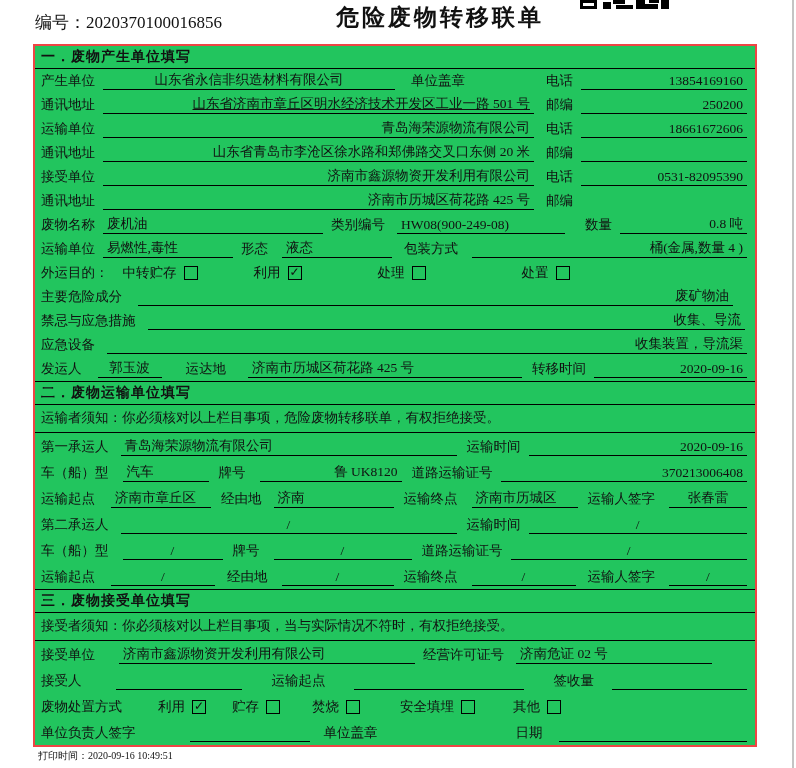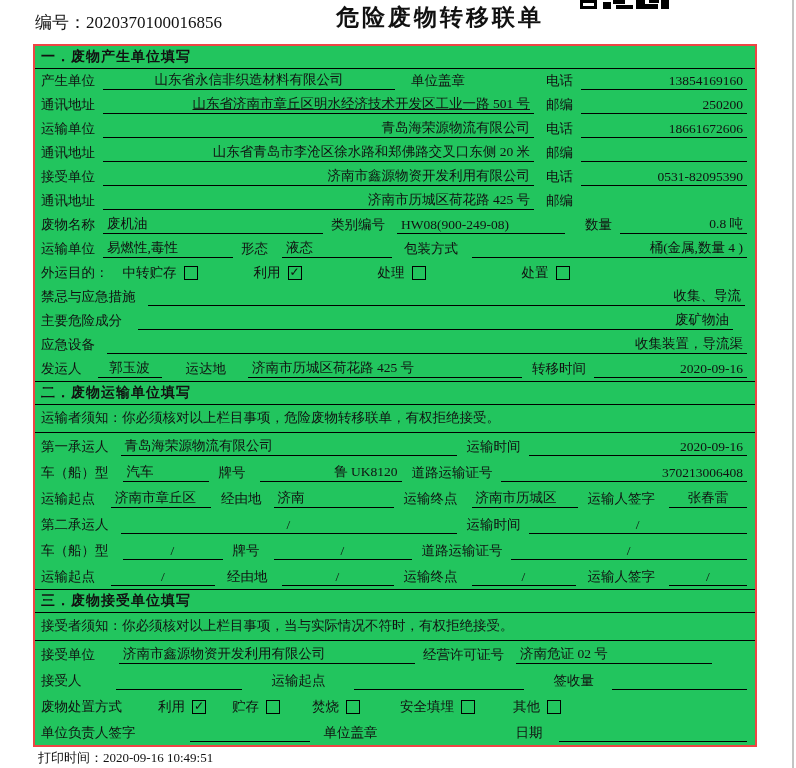--- a/index.html
+++ b/index.html
@@ -42,21 +42,21 @@
   .val{border-bottom:1px solid #000;padding:0 4px;white-space:nowrap;
     overflow:hidden;box-sizing:border-box;flex:none;}
   .sp{flex:none;}
   .fx{flex:1 1 auto;text-align:right;}
   .lgrp{display:flex;align-items:flex-end;flex:none;}
   .check{display:inline-flex;align-items:center;white-space:nowrap;flex:none;}
   .cbox{display:inline-block;width:12px;height:12px;border:1.5px solid #000;
     margin-left:7px;font-size:12px;line-height:11px;text-align:center;
     box-sizing:content-box;}
   
-  .print-line{position:absolute;left:38px;top:749px;font-size:13px;white-space:nowrap;}
+  .print-line{position:absolute;left:38px;top:749px;font-size:10px;white-space:nowrap;}
   .edge{position:absolute;top:0;bottom:0;left:792px;width:2px;background:#c4c4c4;}
 </style>
 </head>
 <body>
 
 <div class="top">
   <div class="doc-no"><span>编号：</span><span>2020370100016856</span></div>
   <div class="doc-title">危险废物转移联单</div>
   <div class="qr">
     <div class="q1"></div>
@@ -149,26 +149,26 @@
       <span class="check" style="margin-left: 76px;">
         <span>处理</span>
         <span class="cbox"></span>
       </span>
       <span class="check" style="margin-left: 96px;">
         <span>处置</span>
         <span class="cbox"></span>
       </span>
     </div>
     <div class="row s1">
+      <span class="lab">主要危险成分</span>
+      <span class="val fx" style="margin-left: 8px; margin-right: 16px;">废矿物油</span>
+    </div>
+    <div class="row s1">
       <span class="lab">禁忌与应急措施</span>
       <span class="val fx" style="margin-left: 4px; margin-right: 4px;">收集、导流</span>
-    </div>
-    <div class="row s1">
-      <span class="lab">主要危险成分</span>
-      <span class="val fx" style="margin-left: 8px; margin-right: 16px;">废矿物油</span>
     </div>
     <div class="row s1">
       <span class="lab">应急设备</span>
       <span class="val fx" style="margin-left: 4px; margin-right: 2px;">收集装置，导流渠</span>
     </div>
     <div class="row s1">
       <span class="lab">发运人</span>
       <span class="val" style="width: 64px; margin-left: 8px; text-align: center;">郭玉波</span>
       <span class="lab" style="margin-left: 24px;">运达地</span>
       <span class="val" style="width: 274px; margin-left: 14px;">济南市历城区荷花路 425 号</span>

